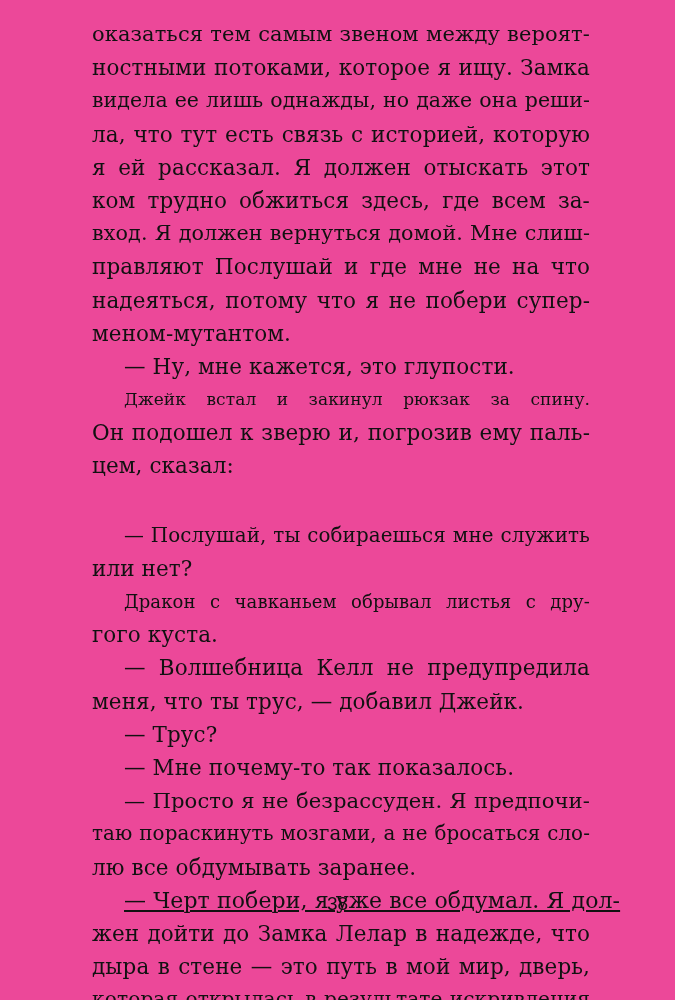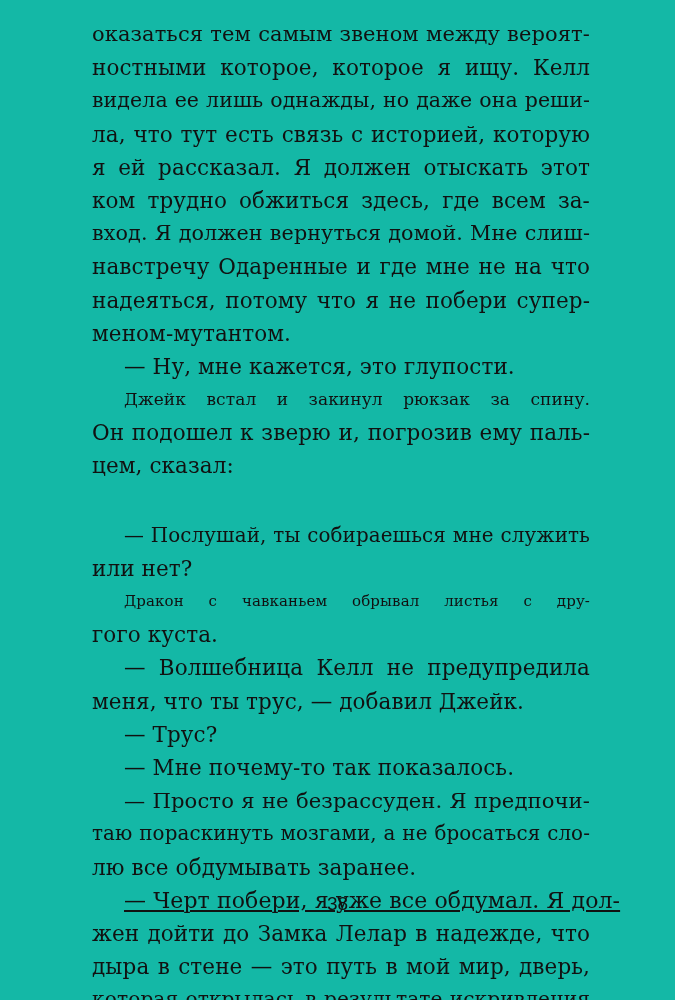--- a/index.html
+++ b/index.html
@@ -14,21 +14,21 @@
       overflow: hidden;
       font-family: "DejaVu Serif", "Liberation Serif", serif;
       color: #111111;
     }
     .page {
       position: absolute;
       left: 0;
       top: 0;
       width: 675px;
       height: 1000px;
-      background: #14b8a6;
+      background: #ec4899;
     }
     .text-block {
       position: absolute;
       left: 92px;
       top: 18px;
       width: 498px;
     }
     .line {
       display: block;
       height: 33.2px;
@@ -55,36 +55,36 @@
       font-size: 19px;
       color: #111111;
     }
   </style>
 </head>
 <body>
 
 <div class="page">
   <div class="text-block" id="text-block">
       <span class="line" style="font-size: 20.9791px;">оказаться тем самым звеном между вероят-</span>
-      <span class="line">ностными которое, которое я ищу. Келл</span>
+      <span class="line">ностными потоками, которое я ищу. Замка</span>
       <span class="line" style="font-size: 20.4782px;">видела ее лишь однажды, но даже она реши-</span>
       <span class="line">ла, что тут есть связь с историей, которую</span>
       <span class="line">я ей рассказал. Я должен отыскать этот</span>
       <span class="line">ком трудно обжиться здесь, где всем за-</span>
       <span class="line" style="font-size: 20.7052px;">вход. Я должен вернуться домой. Мне слиш-</span>
-      <span class="line">навстречу Одаренные и где мне не на что</span>
+      <span class="line">правляют Послушай и где мне не на что</span>
       <span class="line">надеяться, потому что я не побери супер-</span>
       <span class="line last">меном-мутантом.</span>
       <span class="line indent last">— Ну, мне кажется, это глупости.</span>
       <span class="line indent" style="font-size: 17px;">Джейк встал и закинул рюкзак за спину.</span>
       <span class="line">Он подошел к зверю и, погрозив ему паль-</span>
       <span class="line last">цем, сказал:</span>
       <span class="line indent" style="font-size: 19.8906px; margin-top: 36px;">— Послушай, ты собираешься мне служить</span>
       <span class="line last">или нет?</span>
-      <span class="line indent" style="font-size: 15px;">Дракон с чавканьем обрывал листья с дру-</span>
+      <span class="line indent" style="font-size: 18px;">Дракон с чавканьем обрывал листья с дру-</span>
       <span class="line last">гого куста.</span>
       <span class="line indent">— Волшебница Келл не предупредила</span>
       <span class="line last">меня, что ты трус, — добавил Джейк.</span>
       <span class="line indent last">— Трус?</span>
       <span class="line indent last">— Мне почему-то так показалось.</span>
       <span class="line indent" style="font-size: 21.1388px;">— Просто я не безрассуден. Я предпочи-</span>
       <span class="line" style="font-size: 19.8782px;">таю пораскинуть мозгами, а не бросаться сло-</span>
       <span class="line last">лю все обдумывать заранее.</span>
       <span class="line indent" style="font-size: 22px; text-decoration: underline;">— Черт побери, я уже все обдумал. Я дол-</span>
       <span class="line">жен дойти до Замка Лелар в надежде, что</span>

